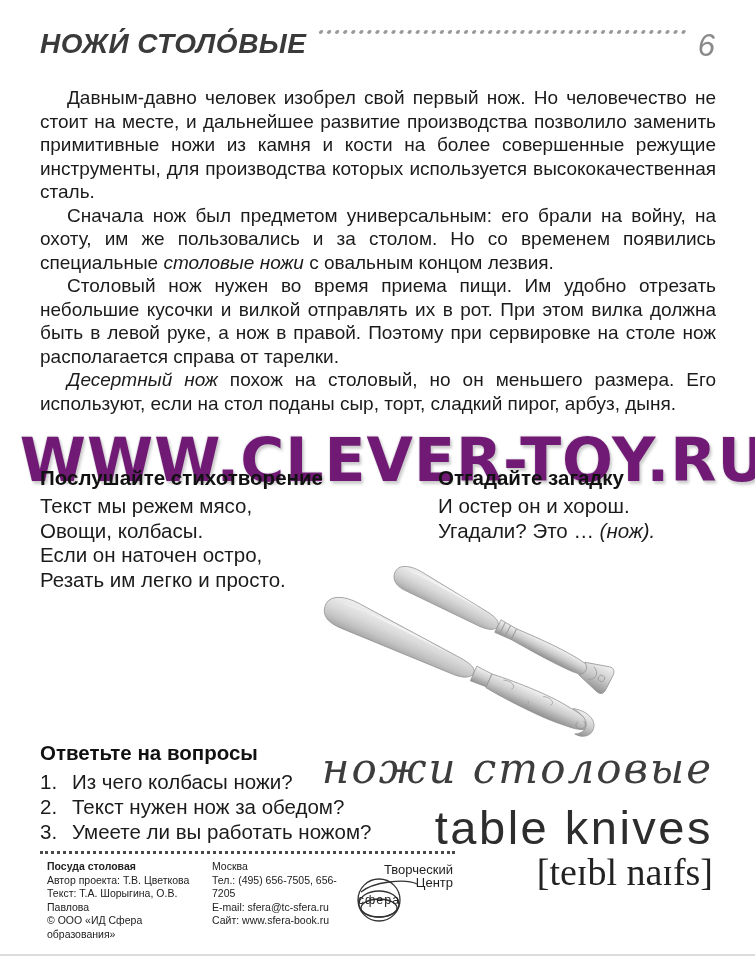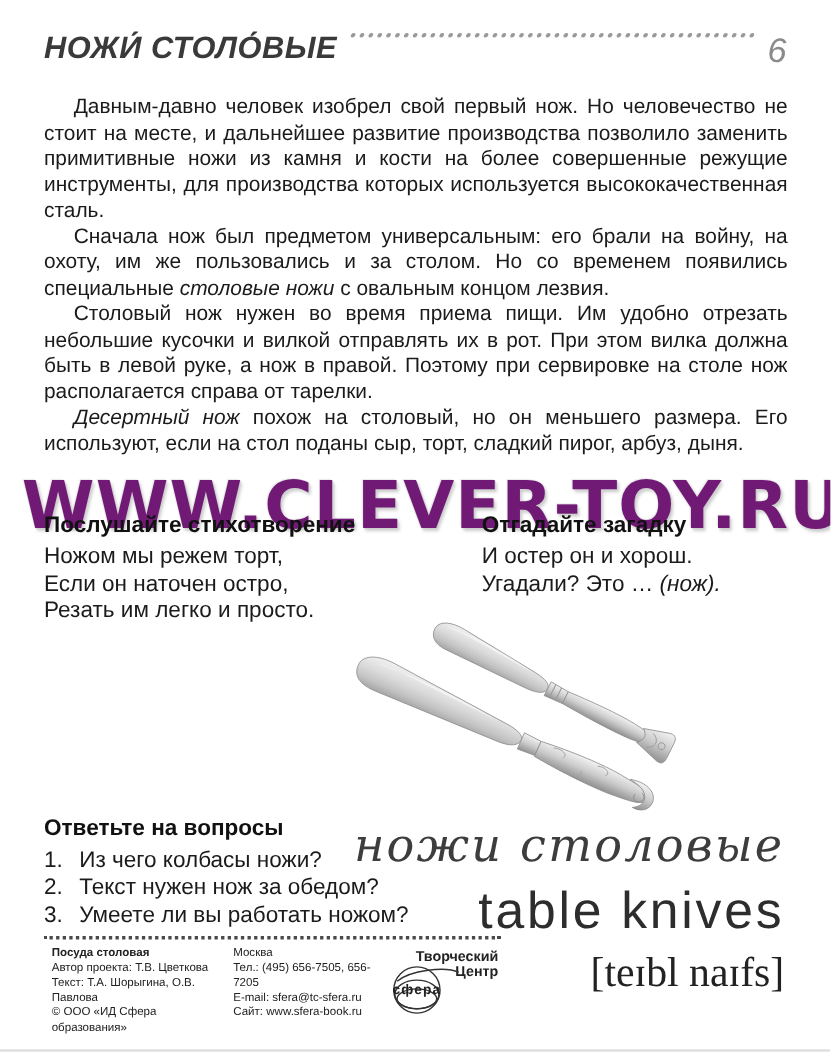--- a/index.html
+++ b/index.html
@@ -111,31 +111,31 @@
     color: #2d2d2d;
     letter-spacing: 2.5px;
     line-height: 1;
     margin-top: 14px;
   }
   .vocab-phon {
     font-family: "Liberation Serif", serif;
     font-size: 38px;
     color: #222222;
     line-height: 1;
-    margin-top: 14px;
+    margin-top: 2px;
   }
 
   
   .footer { position: absolute; left: 40px; top: 851px; width: 415px; z-index: 2; }
   .footer-dots { width: 415px; border-top: 3px dotted #4a4a4a; margin-bottom: 6px; }
   .footer-cols { display: flex; font-size: 10.5px; line-height: 13.5px; color: #222; justify-content: flex-end; }
   .fcol-credits { width: 165px; flex: none; }
   .fcol-contacts { width: 143px; flex: none; }
   .fbold { font-weight: bold; }
-  .flogo { position: relative; width: 100px; flex: none; font-weight: bold; }
+  .flogo { position: relative; width: 100px; flex: none; }
 
   .scan-edge {
     position: absolute; left: 0; right: 0; top: 954px;
     border-top: 2px solid #dcdcdc;
   }
 </style>
 </head>
 <body>
 
 <div class="page">
@@ -150,21 +150,22 @@
 
   <div class="intro">
     <p><span>Давным-давно человек изобрел свой первый нож. Но человечество не стоит на месте, и дальнейшее развитие производства позволило заменить примитивные ножи из камня и кости на более совершенные режущие инструменты, для производства которых используется высококачественная сталь.</span></p>
     <p><span>Сначала нож был предметом универсальным: его брали на войну, на охоту, им же пользовались и за столом. Но со временем появились специальные </span><span class="em">столовые ножи</span><span> с овальным концом лезвия.</span></p>
     <p><span>Столовый нож нужен во время приема пищи. Им удобно отрезать небольшие кусочки и вилкой отправлять их в рот. При этом вилка должна быть в левой руке, а нож в правой. Поэтому при сервировке на столе нож располагается справа от тарелки.</span></p>
     <p><span class="em">Десертный нож</span><span> похож на столовый, но он меньшего размера. Его используют, если на стол поданы сыр, торт, сладкий пирог, арбуз, дыня.</span></p>
   </div>
 
   <div class="poem">
     <h2 class="sec-heading">Послушайте стихотворение</h2>
-    <div class="vline">Ножом мы режем торт,</div>
+    <div class="vline">Текст мы режем мясо,</div>
+    <div class="vline">Овощи, колбасы.</div>
     <div class="vline">Если он наточен остро,</div>
     <div class="vline">Резать им легко и просто.</div>
   </div>
 
   <div class="riddle">
     <h2 class="sec-heading">Отгадайте загадку</h2>
     <div class="vline">И остер он и хорош.</div>
     <div class="vline"><span>Угадали? Это … </span><span class="em">(нож).</span></div>
   </div>
 

